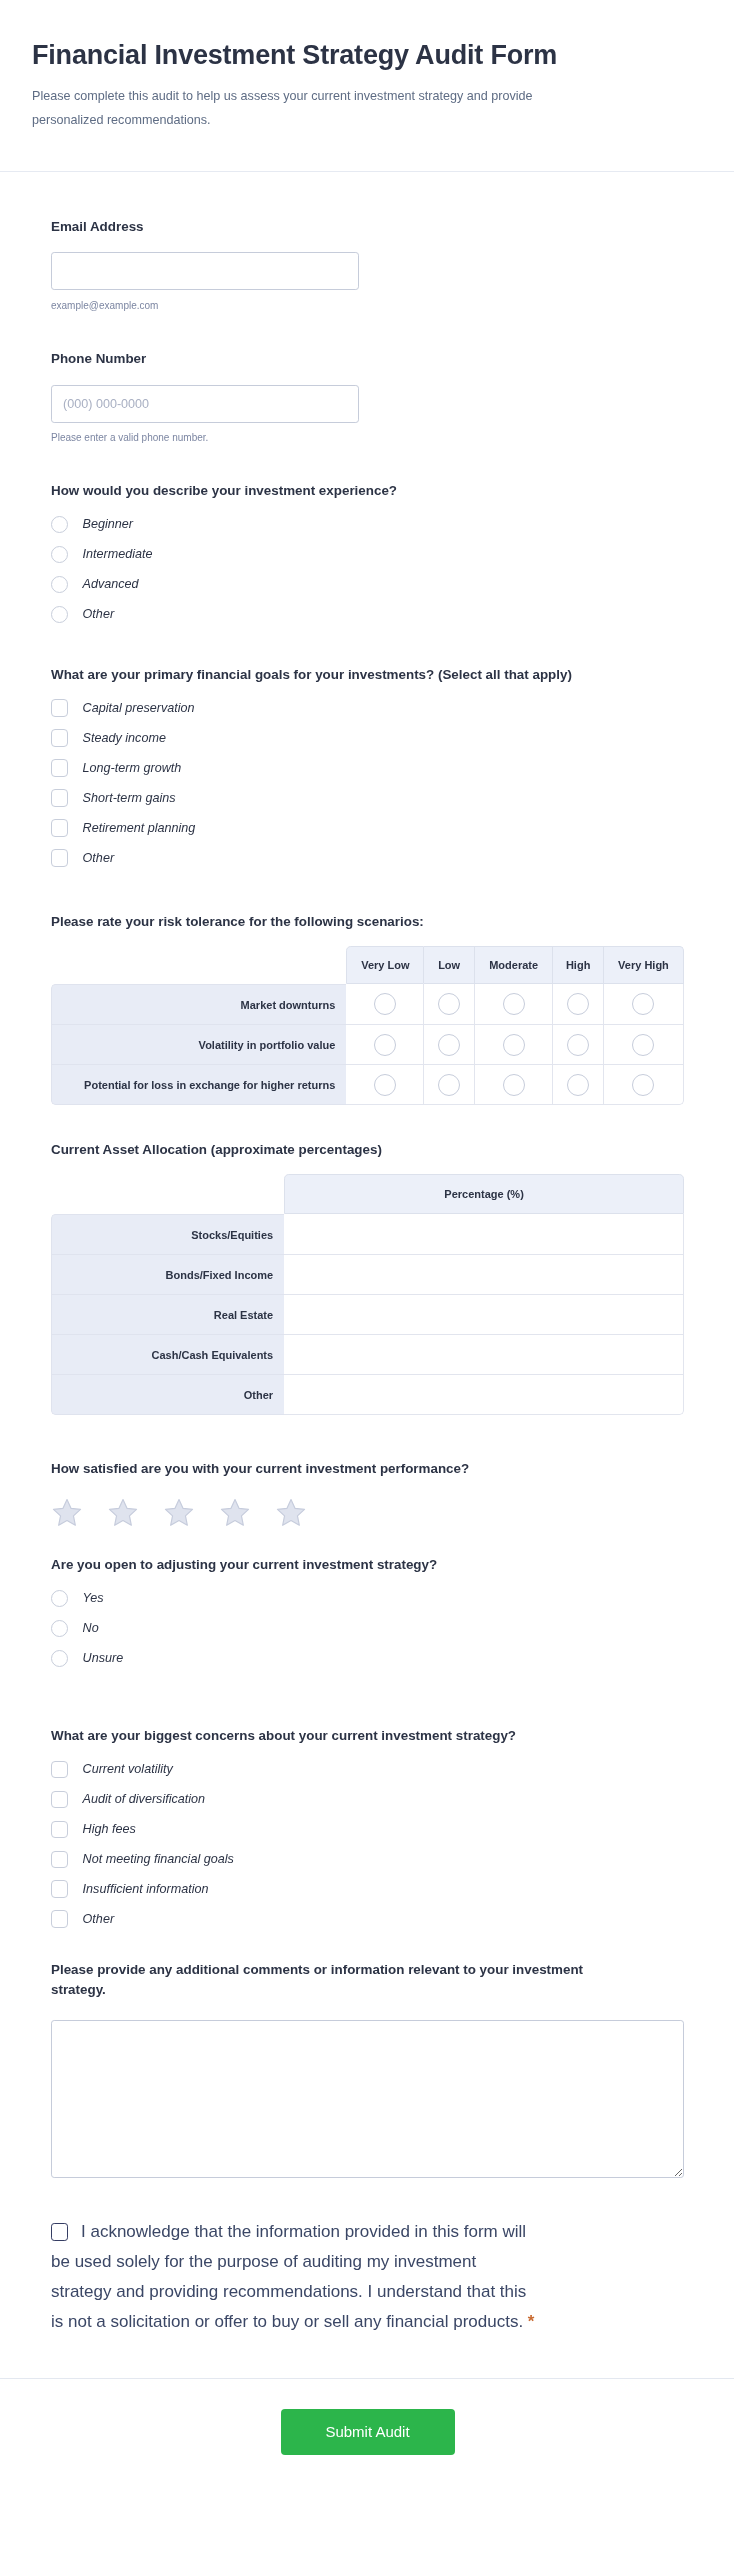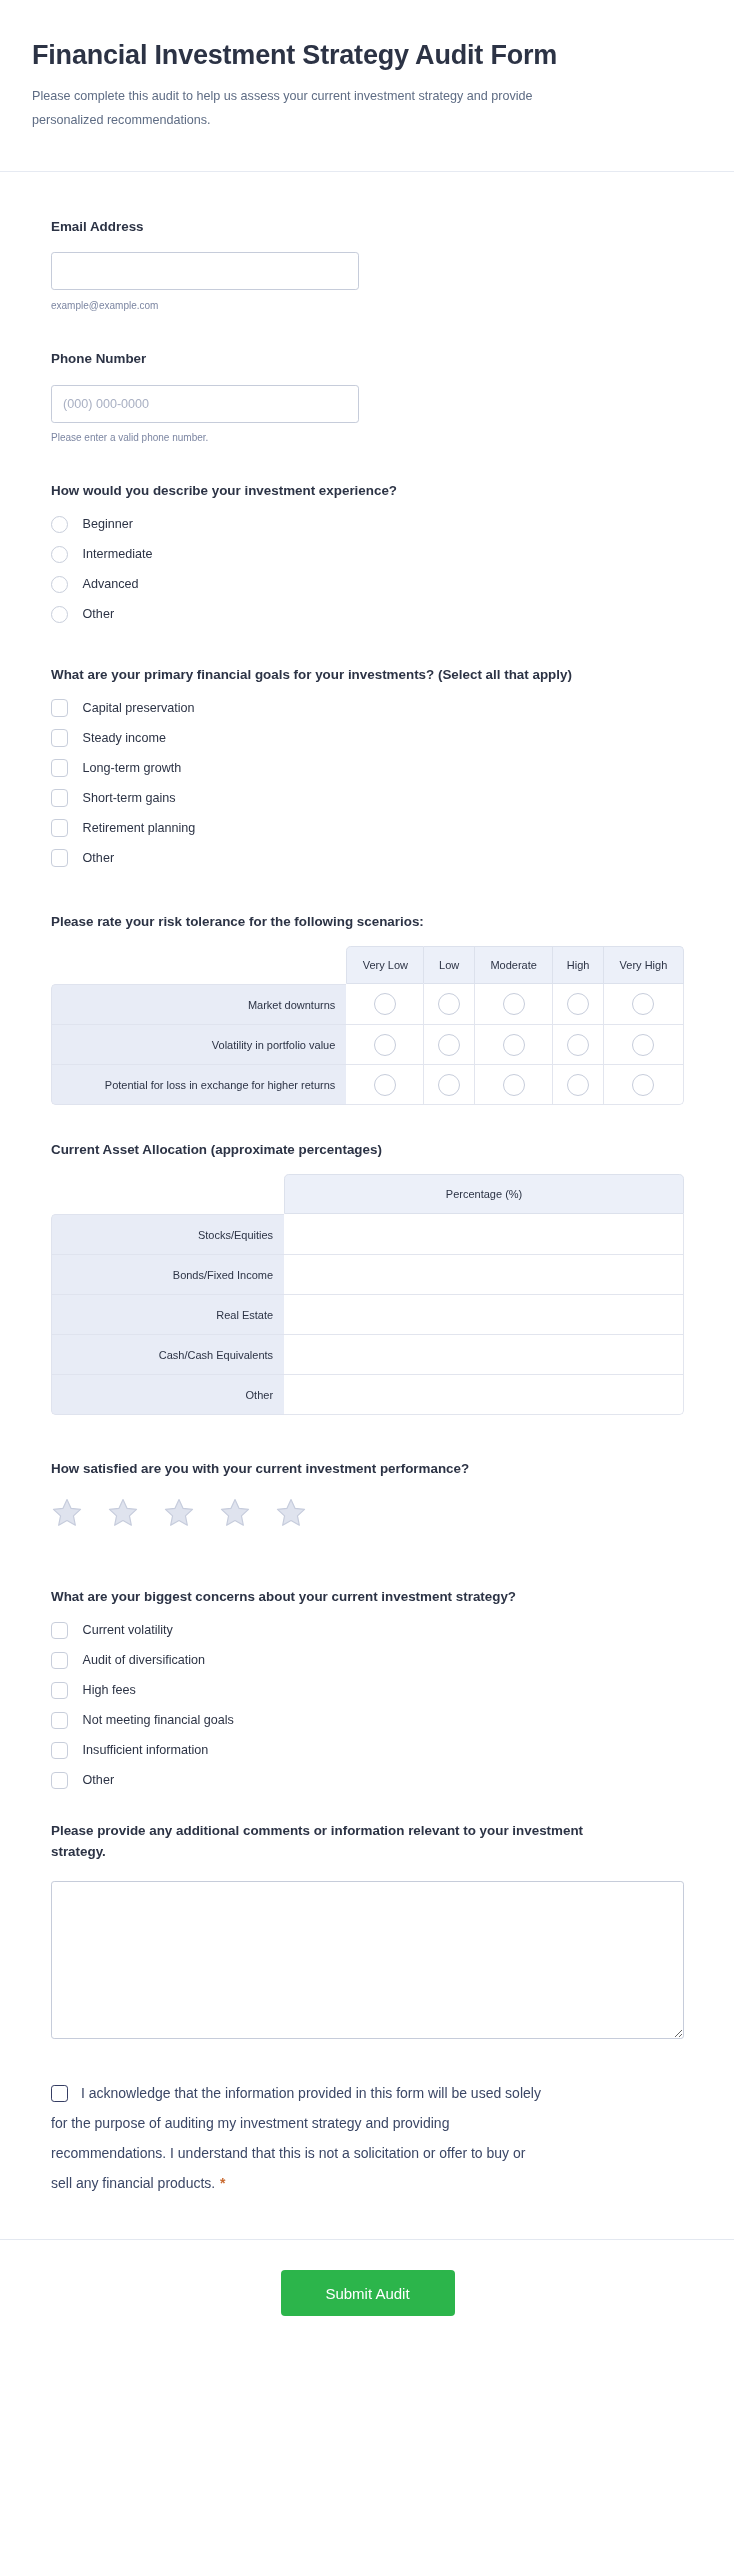--- a/index.html
+++ b/index.html
@@ -23,25 +23,25 @@
   .single { width:308px; margin-top:17.4px; }
   .sublabel { margin-top:10.3px; font-size:10.3px; color:#7c86a2; }
   .hint { margin-top:9.5px; font-size:10px; color:#7c86a2; }
 
   
   .opts { margin-top:16px; }
   .opt-row { display:flex; align-items:center; margin-bottom:12.6px; cursor:pointer; }
   .ctrl { width:17.4px; height:17.4px; box-sizing:border-box; border:0.8px solid #c8cedb; background:#fff; margin-right:14.2px; flex:none; }
   .ctrl.radio { border-radius:50%; }
   .ctrl.check { border-radius:4px; }
-  .opt-label { font-size:12.6px; color:#2c3345; }
+  .opt-label { font-size:12.6px; color:#2c3345;font-style:italic; }
 
   
   .tbl { border-collapse:separate; border-spacing:0; margin-top:16px; table-layout:fixed; }
-  .tbl th, .tbl td { padding:0; font-weight:400; }
+  .tbl th, .tbl td { padding:0; font-weight:700; }
   .tbl .hcell { background:#ecf0f9; border:0.8px solid #dce1ec; border-left:none; height:36px; font-size:11px; color:#2c3345; text-align:center; }
   .tbl .hcell.first { border-left:0.8px solid #dce1ec; border-top-left-radius:4.7px; }
   .tbl .hcell.last { border-top-right-radius:4.7px; }
   .tbl .corner { background:transparent; border:none; }
   .tbl .rowlab { background:#e8ecf6; border-left:0.8px solid #dfe3ee; border-bottom:0.8px solid #dfe3ee; text-align:right; padding:0 11px 0 17.4px; font-size:11px; color:#2c3345; height:39px; }
   .tbl tr.firstrow .rowlab { border-top:0.8px solid #dfe3ee; border-top-left-radius:4.7px; }
   .tbl tr.lastrow .rowlab { border-bottom-left-radius:4.7px; }
   .tbl .cell { background:#fff; border-right:0.8px solid #e2e5ee; border-bottom:0.8px solid #e2e5ee; text-align:center; height:39px; }
   .tbl tr.lastrow .cell.lastcol { border-bottom-right-radius:4.7px; }
   .cell-radio { display:inline-block; width:20px; height:20px; border-radius:50%; border:0.8px solid #c7cddb; background:#fff; vertical-align:middle; cursor:pointer; }
@@ -49,21 +49,21 @@
 
   
   .stars { display:flex; gap:24px; margin-top:20.5px; }
   .star { width:32px; height:30px; cursor:pointer; }
 
   
   .comments-q { max-width:553px; line-height:20.5px; }
   .textarea { display:block; width:100%; height:158px; box-sizing:border-box; margin-top:19px; border:0.8px solid #c6ccda; border-radius:3.2px; resize:both; font-family:inherit; font-size:12.6px; color:#2c3345; padding:9.5px 11px; outline:none; }
 
   
-  .ack { margin-top:39px; max-width:490px; font-size:14px; line-height:30px; color:#3b4766; }
+  .ack { margin-top:39px; max-width:490px; font-size:17px; line-height:30px; color:#3b4766; }
   .ack-box { display:inline-block; width:17.4px; height:17.4px; box-sizing:border-box; border:1.6px solid #353d63; border-radius:3.2px; background:#fff; vertical-align:-4px; margin-right:12.6px; cursor:pointer; }
   .req { color:#c96b32; font-weight:700; margin-left:4.7px; }
 
   
   .footer-divider { margin-top:0; border-top:0.8px solid #e3e8f0; }
   .submit-row { display:flex; justify-content:center; padding:30px 0 32px; }
   .submit-btn { width:174px; height:46px; border:none; border-radius:4px; background:#2cb54b; color:#fff; font-family:inherit; font-size:15px; cursor:pointer; }
 </style>
 </head>
 <body>
@@ -248,20 +248,37 @@
             </svg></span>
           <span class="star"><svg width="32" height="30" viewBox="0 0 40 38">
               <path d="M20 2 L25.06 13.04 L37.12 14.44 L28.18 22.66 L30.58 34.56 L20 28.6 L9.42 34.56 L11.82 22.66 L2.88 14.44 L14.94 13.04 Z" fill="#dfe3ee" stroke="#c6ccdc" stroke-width="1.5" stroke-linejoin="round"></path>
             </svg></span>
           <span class="star"><svg width="32" height="30" viewBox="0 0 40 38">
               <path d="M20 2 L25.06 13.04 L37.12 14.44 L28.18 22.66 L30.58 34.56 L20 28.6 L9.42 34.56 L11.82 22.66 L2.88 14.44 L14.94 13.04 Z" fill="#dfe3ee" stroke="#c6ccdc" stroke-width="1.5" stroke-linejoin="round"></path>
             </svg></span>
         </div>
     </section>
 
+    <section class="field" style="margin-top:28px">
+      <div class="q">Are you open to adjusting your current investment strategy?</div>
+      <div class="opts">
+          <div class="opt-row">
+            <span class="ctrl radio"></span>
+            <span class="opt-label">Yes</span>
+          </div>
+          <div class="opt-row">
+            <span class="ctrl radio"></span>
+            <span class="opt-label">No</span>
+          </div>
+          <div class="opt-row">
+            <span class="ctrl radio"></span>
+            <span class="opt-label">Unsure</span>
+          </div>
+        </div>
+    </section>
 
     <section class="field" style="margin-top:60px">
       <div class="q">What are your biggest concerns about your current investment strategy?</div>
       <div class="opts">
           <div class="opt-row">
             <span class="ctrl check"></span>
             <span class="opt-label">Current volatility</span>
           </div>
           <div class="opt-row">
             <span class="ctrl check"></span>

